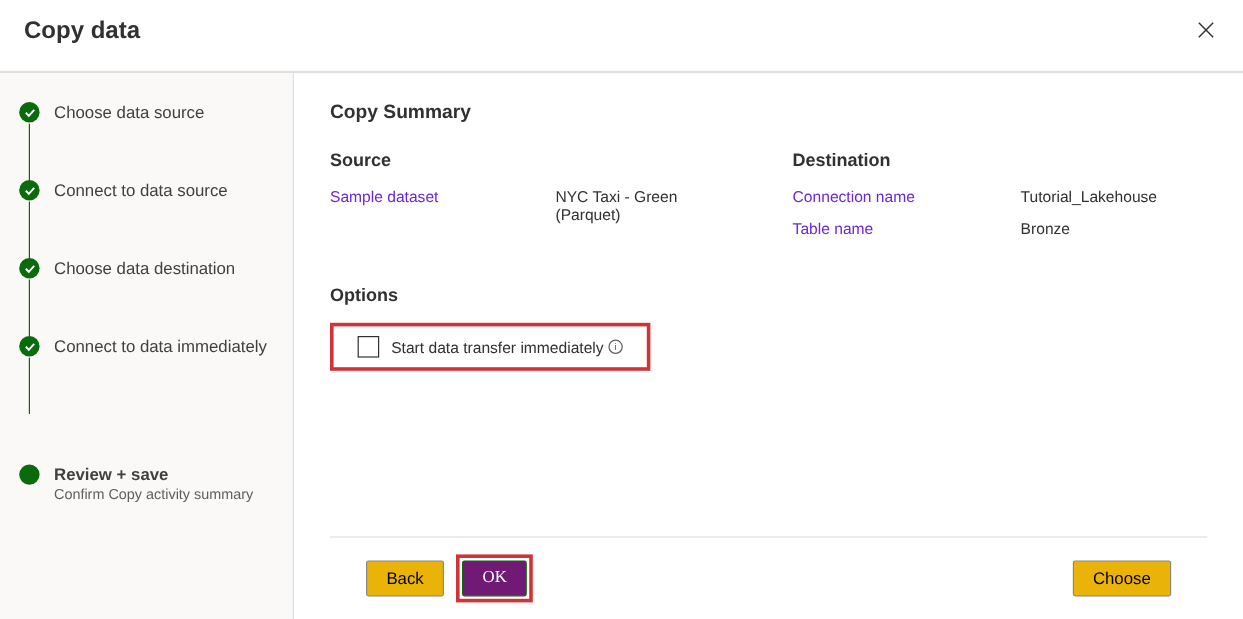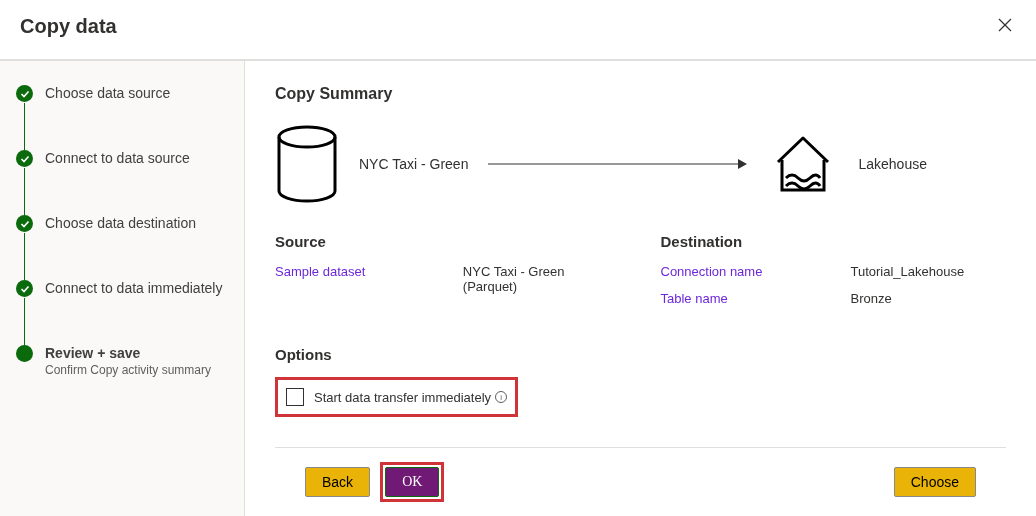--- a/index.html
+++ b/index.html
@@ -29,21 +29,21 @@
       background: #faf9f8;
       border-right: 1px solid #e1dfdd;
       padding: 24px 16px;
     }
     .step-list { position: relative; }
     .step {
       display: flex; align-items: flex-start;
       position: relative;
       padding-bottom: 48px;
     }
-    .step:last-child { padding-bottom: 0; }
+    .step:last-child { padding-bottom: 0; margin-top: 42px; }
     .step::before {
       content: '';
       position: absolute;
       left: 8px; top: 18px; bottom: 0;
       width: 1px;
       background: #0b6a0b;
     }
     .step:last-child::before { display: none; }
     .step-dot {
       width: 17px; height: 17px;
@@ -78,21 +78,21 @@
     .details-grid {
       display: flex; gap: 40px;
       margin-bottom: 28px;
     }
     .details-col { flex: 1; }
     .detail-row { display: flex; margin-bottom: 12px; }
     .detail-label { width: 190px; font-size: 13px; color: #6d28d9; }
     .detail-value { font-size: 13px; color: #323130; }
     .options-box {
       border: 3px solid #d13438;
-      padding: 8px 8px;
+      padding: 8px 20px;
       display: inline-flex; align-items: center; gap: 10px;
       width: fit-content;
       margin-bottom: 20px;
     }
     .checkbox {
       width: 18px; height: 18px;
       border: 1px solid #323130;
       background: #fff;
       display: inline-block;
       cursor: pointer;
@@ -185,44 +185,20 @@
           <div class="step-dot"></div>
           <div>
             <div class="step-label">Review + save</div>
             <div class="step-sub">Confirm Copy activity summary</div>
           </div>
         </div>
       </div>
     </div>
     <div class="main">
       <div class="summary-title">Copy Summary</div>
-      <div class="flow-diagram">
-        <div class="flow-icon">
-          <svg width="64" height="78" viewBox="0 0 64 78">
-            <ellipse cx="32" cy="12" rx="28" ry="10" fill="none" stroke="#000" stroke-width="3"></ellipse>
-            <path d="M4 12 V66 A28 10 0 0 0 60 66 V12" fill="none" stroke="#000" stroke-width="3"></path>
-          </svg>
-        </div>
-        <div class="flow-label">NYC Taxi - Green</div>
-        <div class="flow-arrow">
-          <svg width="260" height="12" viewBox="0 0 260 12">
-            <line x1="0" y1="6" x2="250" y2="6" stroke="#323130" stroke-width="1.2"></line>
-            <path d="M250 1 L259 6 L250 11 Z" fill="#323130"></path>
-          </svg>
-        </div>
-        <div class="flow-icon">
-          <svg width="70" height="64" viewBox="0 0 70 64">
-            <path d="M10 30 L35 6 L60 30" fill="none" stroke="#000" stroke-width="3" stroke-linejoin="round"></path>
-            <path d="M14 28 V58 H56 V28" fill="none" stroke="#000" stroke-width="3"></path>
-            <path d="M18 46 Q24 40 30 46 T42 46 T52 46" fill="none" stroke="#000" stroke-width="3"></path>
-            <path d="M18 54 Q24 48 30 54 T42 54 T52 54" fill="none" stroke="#000" stroke-width="3"></path>
-          </svg>
-        </div>
-        <div class="flow-label">Lakehouse</div>
-      </div>
       <div class="details-grid">
         <div class="details-col">
           <div class="section-title">Source</div>
           <div class="detail-row">
             <div class="detail-label">Sample dataset</div>
             <div class="detail-value">NYC Taxi - Green (Parquet)</div>
           </div>
         </div>
         <div class="details-col">
           <div class="section-title">Destination</div>

